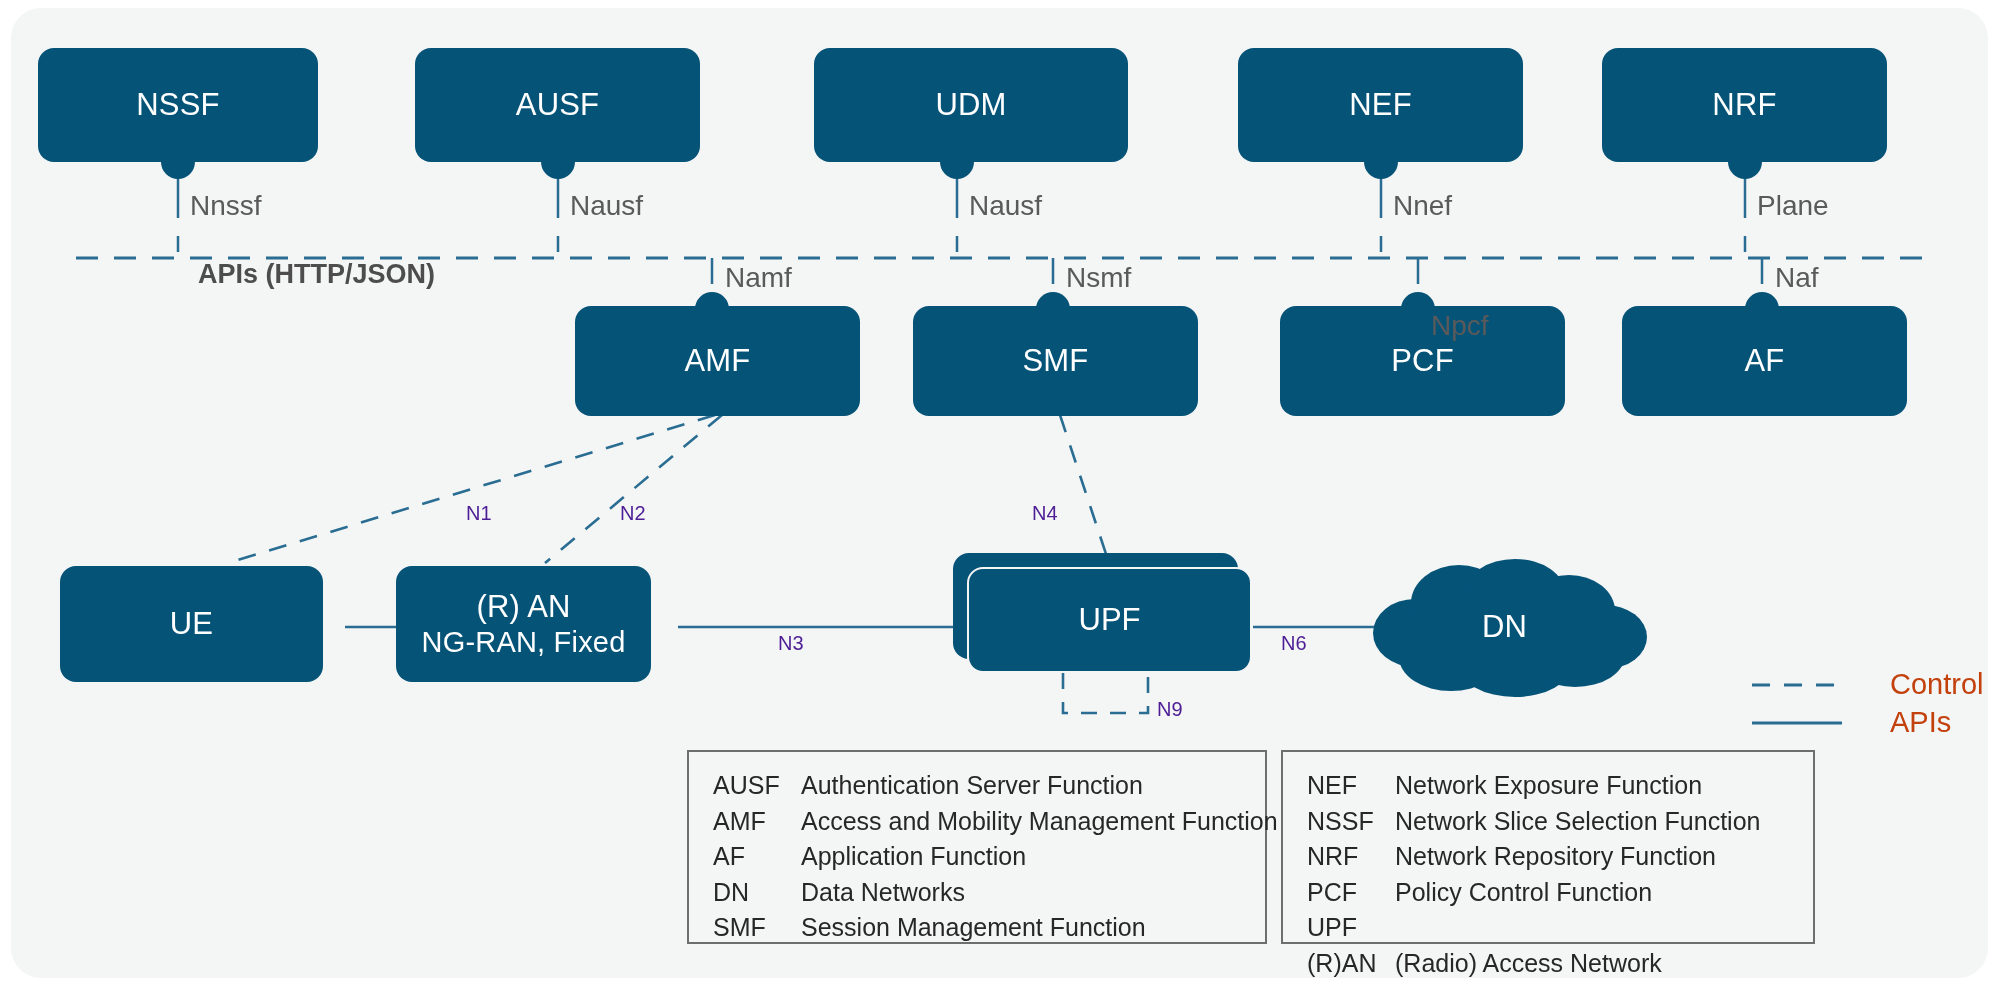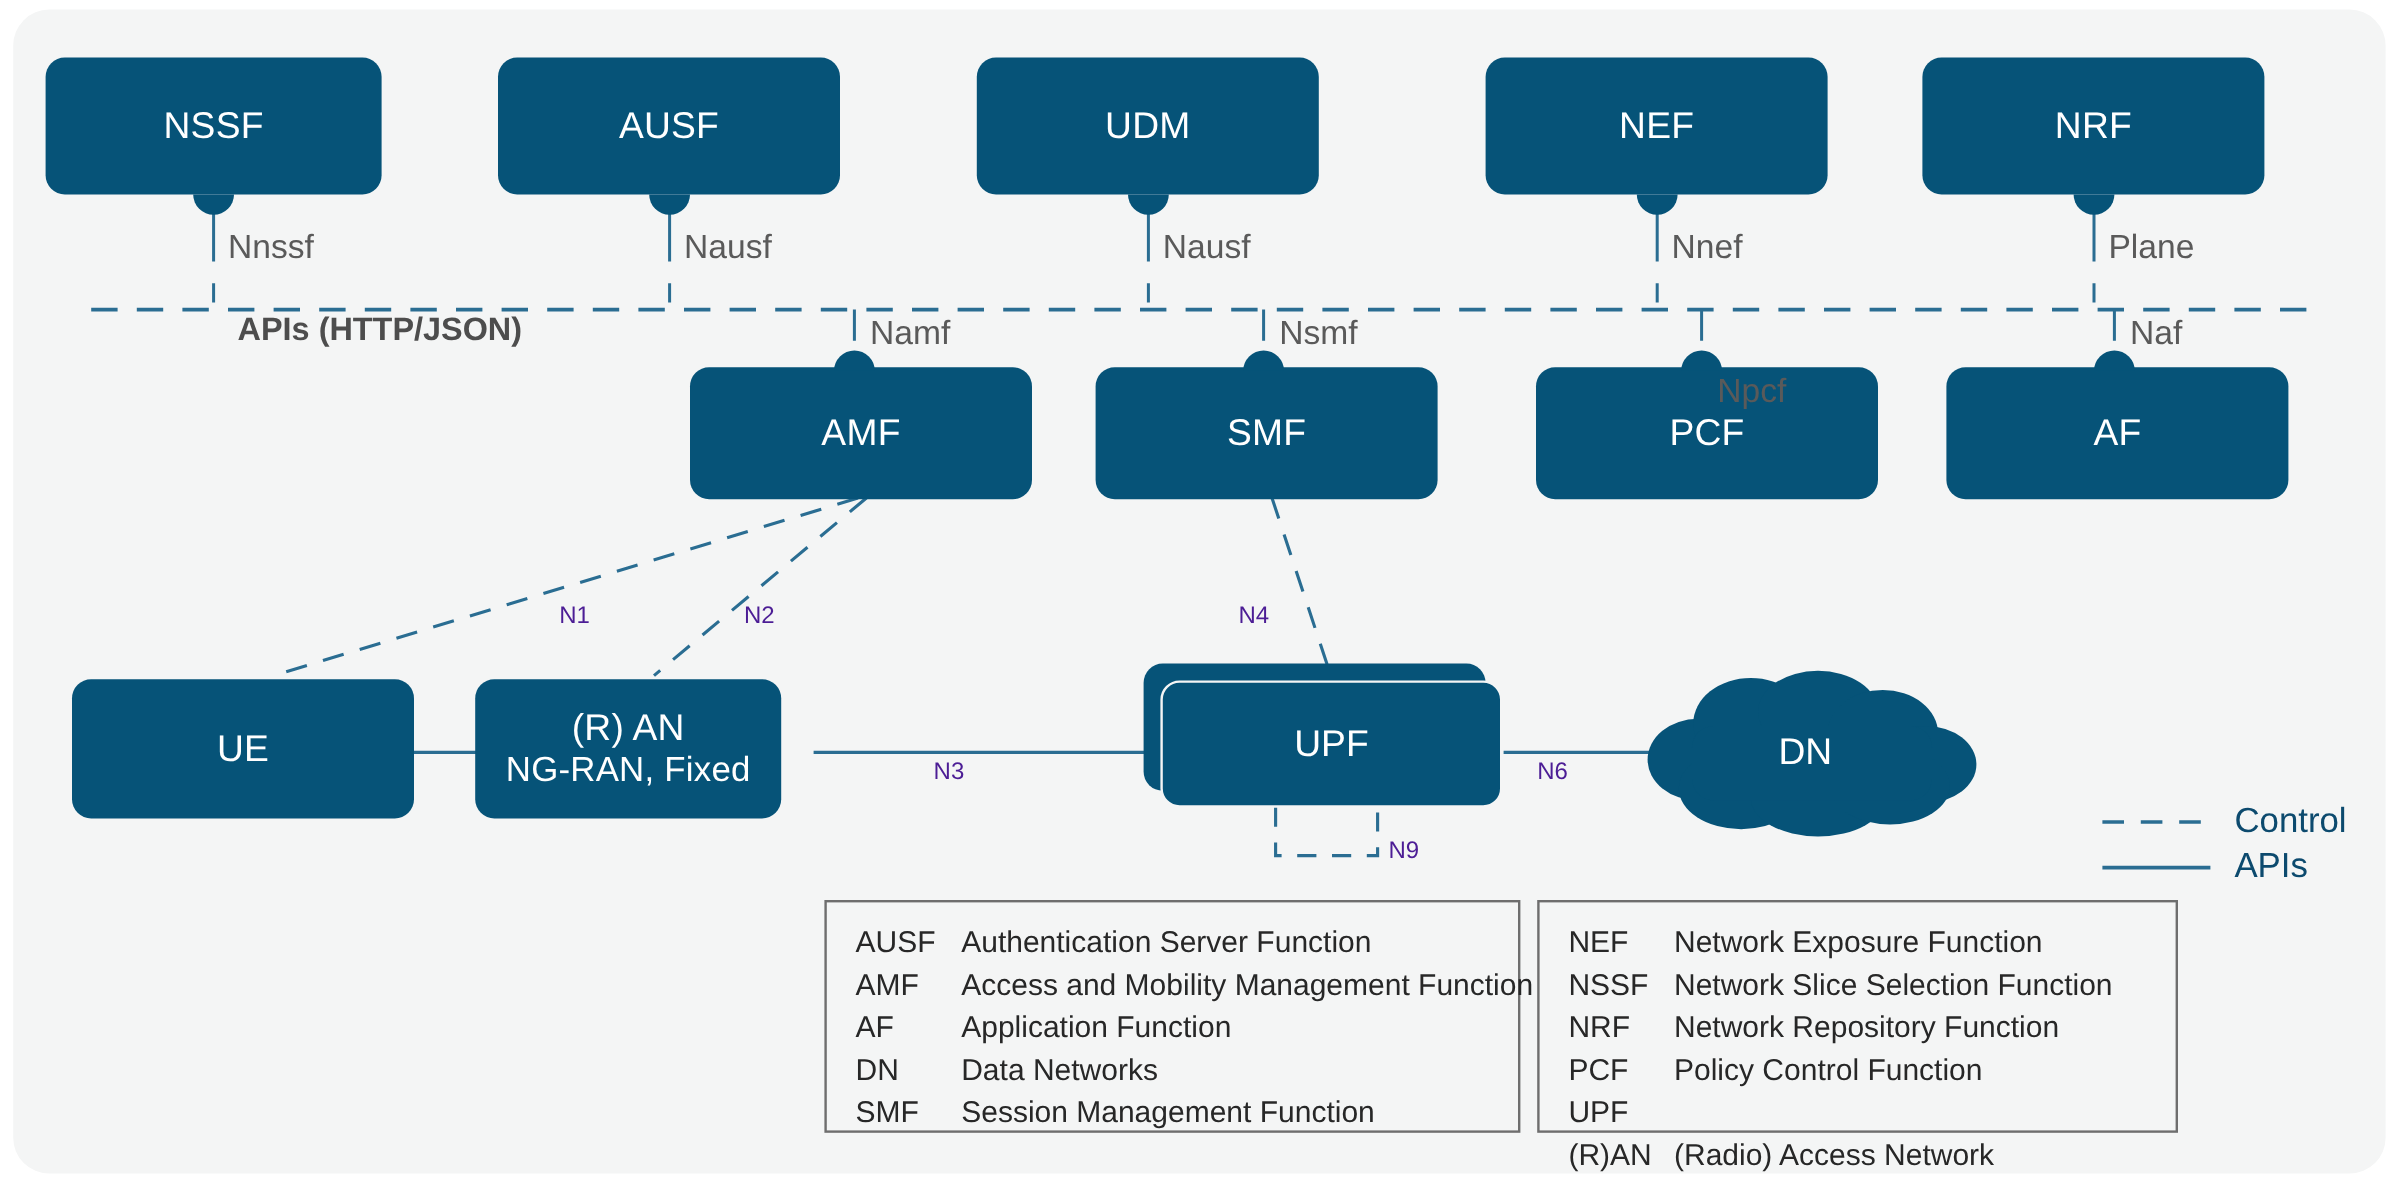--- a/index.html
+++ b/index.html
@@ -99,22 +99,23 @@
   .cloud { position: absolute; }
   .cloud-label {
     position: absolute;
     color: #ffffff;
     font-size: 31px;
     white-space: nowrap;
   }
   .legend-key {
     position: absolute;
     font-size: 29px;
-    color: #0c4a6e;
-    white-space: nowrap;
+    color: #c2410c;
+    white-space: nowrap;
+    margin-left: 28px;
   }
   .defbox {
     position: absolute;
     border: 2px solid #6e6e6e;
     background: #f4f5f5;
     box-sizing: border-box;
   }
   .defrow {
     display: flex;
     font-size: 25px;
@@ -168,21 +169,21 @@
   <div class="nfbox" style="left:38px; top:48px; width:280px; height:114px;">
     <span>NSSF</span>
   </div>
   <div class="nub" style="left:161px; top:162px; transform:rotate(180deg);"></div>
 
   <div class="nfbox" style="left:415px; top:48px; width:285px; height:114px;">
     <span>AUSF</span>
   </div>
   <div class="nub" style="left:541px; top:162px; transform:rotate(180deg);"></div>
 
-  <div class="nfbox" style="left:814px; top:48px; width:285px; height:114px;">
+  <div class="nfbox" style="left:814px; top:48px; width:314px; height:114px;">
     <span>UDM</span>
   </div>
   <div class="nub" style="left:940px; top:162px; transform:rotate(180deg);"></div>
 
   <div class="nfbox" style="left:1238px; top:48px; width:285px; height:114px;">
     <span>NEF</span>
   </div>
   <div class="nub" style="left:1364px; top:162px; transform:rotate(180deg);"></div>
 
   <div class="nfbox" style="left:1602px; top:48px; width:285px; height:114px;">
@@ -216,21 +217,21 @@
   <div class="nfbox" style="left:1622px; top:306px; width:285px; height:110px;">
     <span>AF</span>
   </div>
   <div class="nub" style="left:1745px; top:292px;"></div>
 
   <div class="iflabel" style="left:725px; top:262px;">Namf</div>
   <div class="iflabel" style="left:1066px; top:262px;">Nsmf</div>
   <div class="iflabel" style="left:1431px; top:262px;margin-top:48px;">Npcf</div>
   <div class="iflabel" style="left:1775px; top:262px;">Naf</div>
 
-  <div class="nfbox" style="left:60px; top:566px; width:285px; height:116px;">
+  <div class="nfbox" style="left:60px; top:566px; width:263px; height:116px;">
     <span>UE</span>
   </div>
 
   <div class="nfbox" style="left:396px; top:566px; width:255px; height:116px;">
     <span>(R) AN</span>
     <span class="lbl2">NG-RAN, Fixed</span>
   </div>
 
   <div class="upf-wrap" style="left:953px; top:553px; width:300px; height:120px;">
     <div class="upf-back" style="width:285px; height:106px;"></div>

